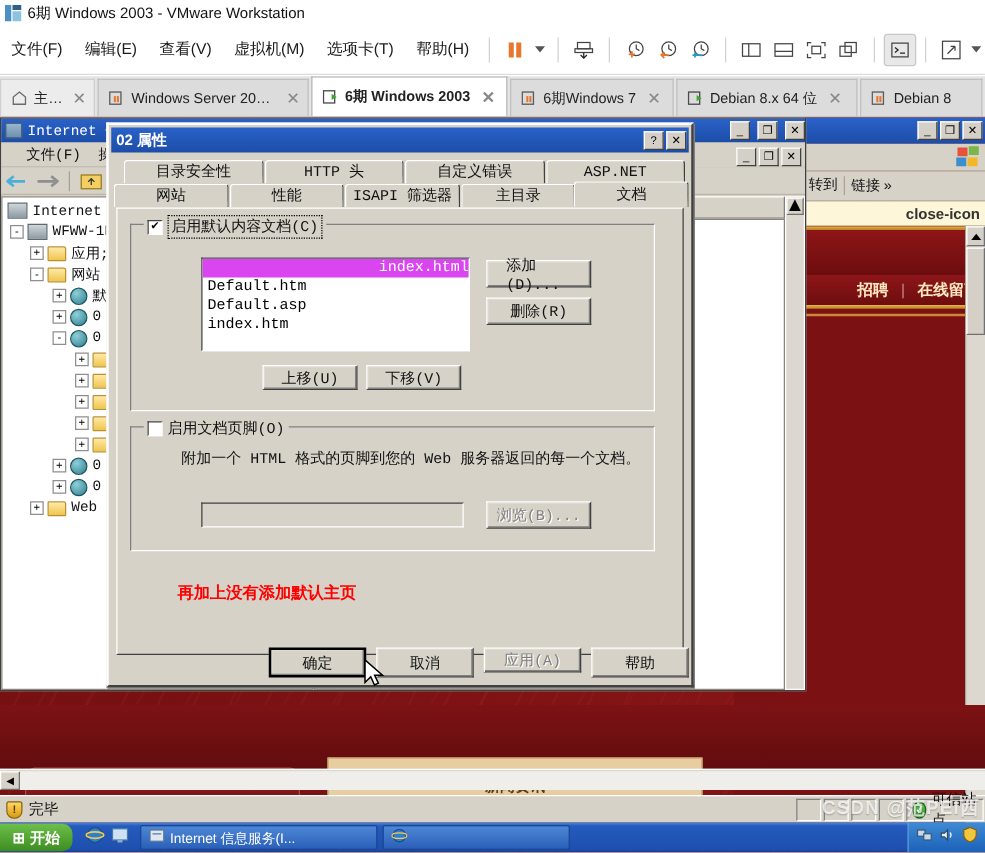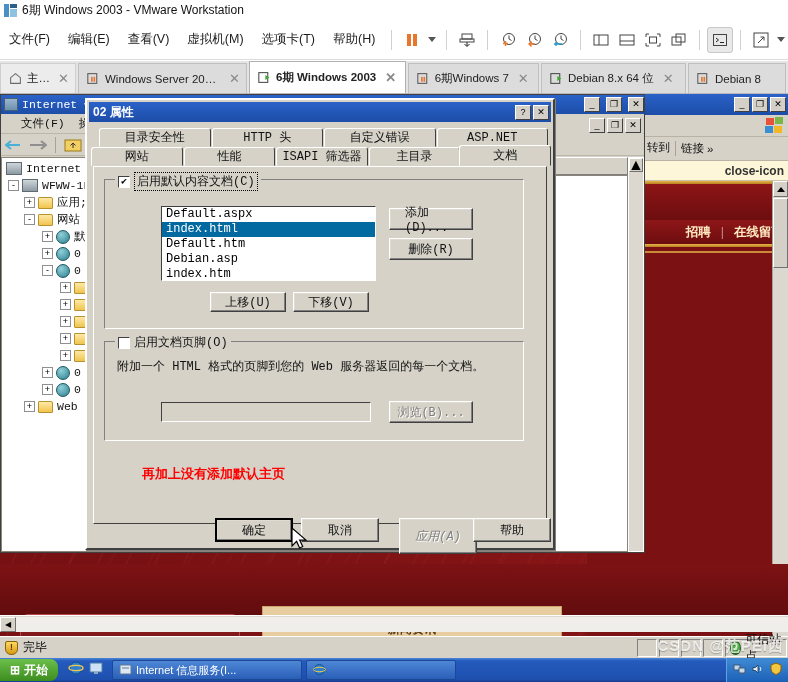--- a/index.html
+++ b/index.html
@@ -154,21 +154,21 @@
     margin:0 6px 6px 6px; background:#d6d2c8;
     border:1px solid; border-color:#ffffff #404040 #404040 #ffffff;
     height:358px; position:relative; padding:10px;
   }
   .grp { position:absolute; border:1px solid; border-color:#808080 #ffffff #ffffff #808080; }
   .grp-label { position:absolute; top:-8px; left:10px; background:#d6d2c8; padding:0 3px; font-size:12px; color:#111; font-family:"Liberation Mono", monospace; display:flex; align-items:center; gap:4px; }
   .chk { width:12px; height:12px; background:#fff; border:1px solid; border-color:#404040 #ffffff #ffffff #404040; display:flex; align-items:center; justify-content:center; font-size:10px; line-height:10px; color:#000;}
   .chk-label-focus { border:1px dotted #000; padding:0 2px; }
   .listbox { position:absolute; background:#fff; border:1px solid; border-color:#404040 #ffffff #ffffff #404040; overflow:hidden; }
   .li { height:15px; font-size:12px; font-family:"Liberation Mono", monospace; color:#000; padding-left:4px; line-height:15px; white-space:nowrap; }
-  .li.sel { background:#0369a1; color:#fff; }
+  .li.sel { background:#d946ef; color:#fff;text-align:right; }
   .btn {
     background:#d6d2c8; border:1px solid; border-color:#ffffff #404040 #404040 #ffffff;
     font-size:12px; font-family:"Liberation Mono", monospace; color:#111;
     display:flex; align-items:center; justify-content:center; position:absolute;
     box-shadow: inset -1px -1px 0 #808080, inset 1px 1px 0 #dfdbd2;
   }
   .btn.disabled { color:#808080; text-shadow: 1px 1px 0 #ffffff; }
   .btn.default { border:2px solid #000; }
   .grp-text { position:absolute; font-size:12px; font-family:"Liberation Mono", monospace; color:#111; line-height:15px; }
   .txtfield { position:absolute; background:#d6d2c8; border:1px solid; border-color:#404040 #ffffff #ffffff #404040; }
@@ -606,24 +606,23 @@
 
       <div class="dlg-pane">
 
         <div class="grp" style="left:10px; top:12px; width:420px; height:150px;">
           <div class="grp-label">
             <span class="chk">✔</span>
             <span class="chk-label-focus">启用默认内容文档(C)</span>
           </div>
 
           <div class="listbox" style="left:56px; top:26px; width:215px; height:75px;">
-            <div class="li">Default.aspx</div>
             <div class="li sel">index.html</div>
             <div class="li">Default.htm</div>
-            <div class="li">Debian.asp</div>
+            <div class="li">Default.asp</div>
             <div class="li">index.htm</div>
           </div>
 
           <div class="btn" style="left:284px; top:28px; width:84px; height:22px;padding-left:15px;">
             <span>添加(D)...</span>
           </div>
           <div class="btn" style="left:284px; top:58px; width:84px; height:22px;">
             <span>删除(R)</span>
           </div>
 
@@ -633,38 +632,38 @@
           <div class="btn" style="left:188px; top:112px; width:76px; height:20px;">
             <span>下移(V)</span>
           </div>
         </div>
 
         <div class="grp" style="left:10px; top:174px; width:420px; height:100px;padding-left:27px;">
           <div class="grp-label">
             <span class="chk"></span>
             <span>启用文档页脚(O)</span>
           </div>
-          <div class="grp-text" style="left:12px; top:18px; width:372px;">附加一个 HTML 格式的页脚到您的 Web 服务器返回的每一个文档。</div>
+          <div class="grp-text" style="left:40px; top:18px; width:372px;">附加一个 HTML 格式的页脚到您的 Web 服务器返回的每一个文档。</div>
           <div class="txtfield" style="left:56px; top:60px; width:210px; height:20px;"></div>
           <div class="btn disabled" style="left:284px; top:59px; width:84px; height:22px;">
             <span>浏览(B)...</span>
           </div>
         </div>
 
         <div class="red-note" style="left:48px; top:298px;">再加上没有添加默认主页</div>
       </div>
 
       <div class="dlg-footer">
         <div class="btn default" style="left:128px; top:0; width:78px; height:24px;">
           <span>确定</span>
         </div>
         <div class="btn" style="left:214px; top:0; width:78px; height:24px;">
           <span>取消</span>
         </div>
-        <div class="btn disabled" style="left:312px; top:0; width:78px; height:36px;font-style:italic;">
+        <div class="btn disabled" style="left:300px; top:0; width:78px; height:20px;">
           <span>应用(A)</span>
         </div>
         <div class="btn" style="left:386px; top:0; width:78px; height:24px;">
           <span>帮助</span>
         </div>
       </div>
 
       <svg style="position:absolute; left:204px; top:427px;" width="18" height="26" viewBox="0 0 18 26">
         <path d="M1 1v18l4.6-4.6 3 6.6 3.1-1.5-3-6.4H15z" fill="#fff" stroke="#000" stroke-width="1.2"></path>
       </svg>

